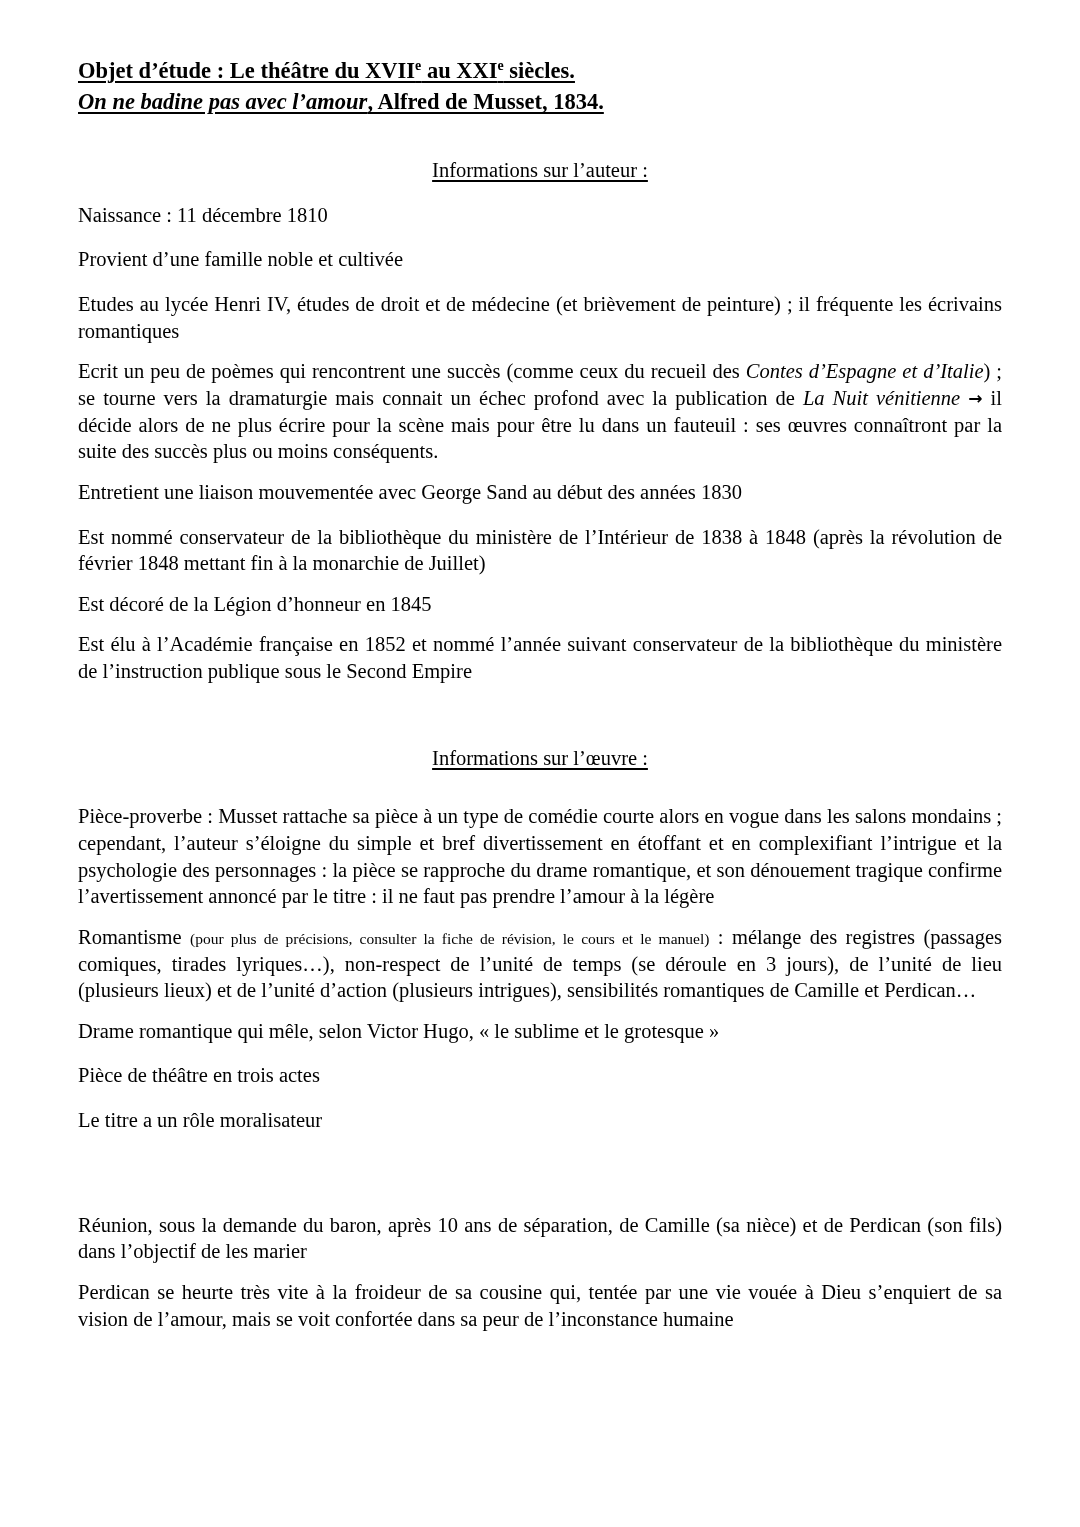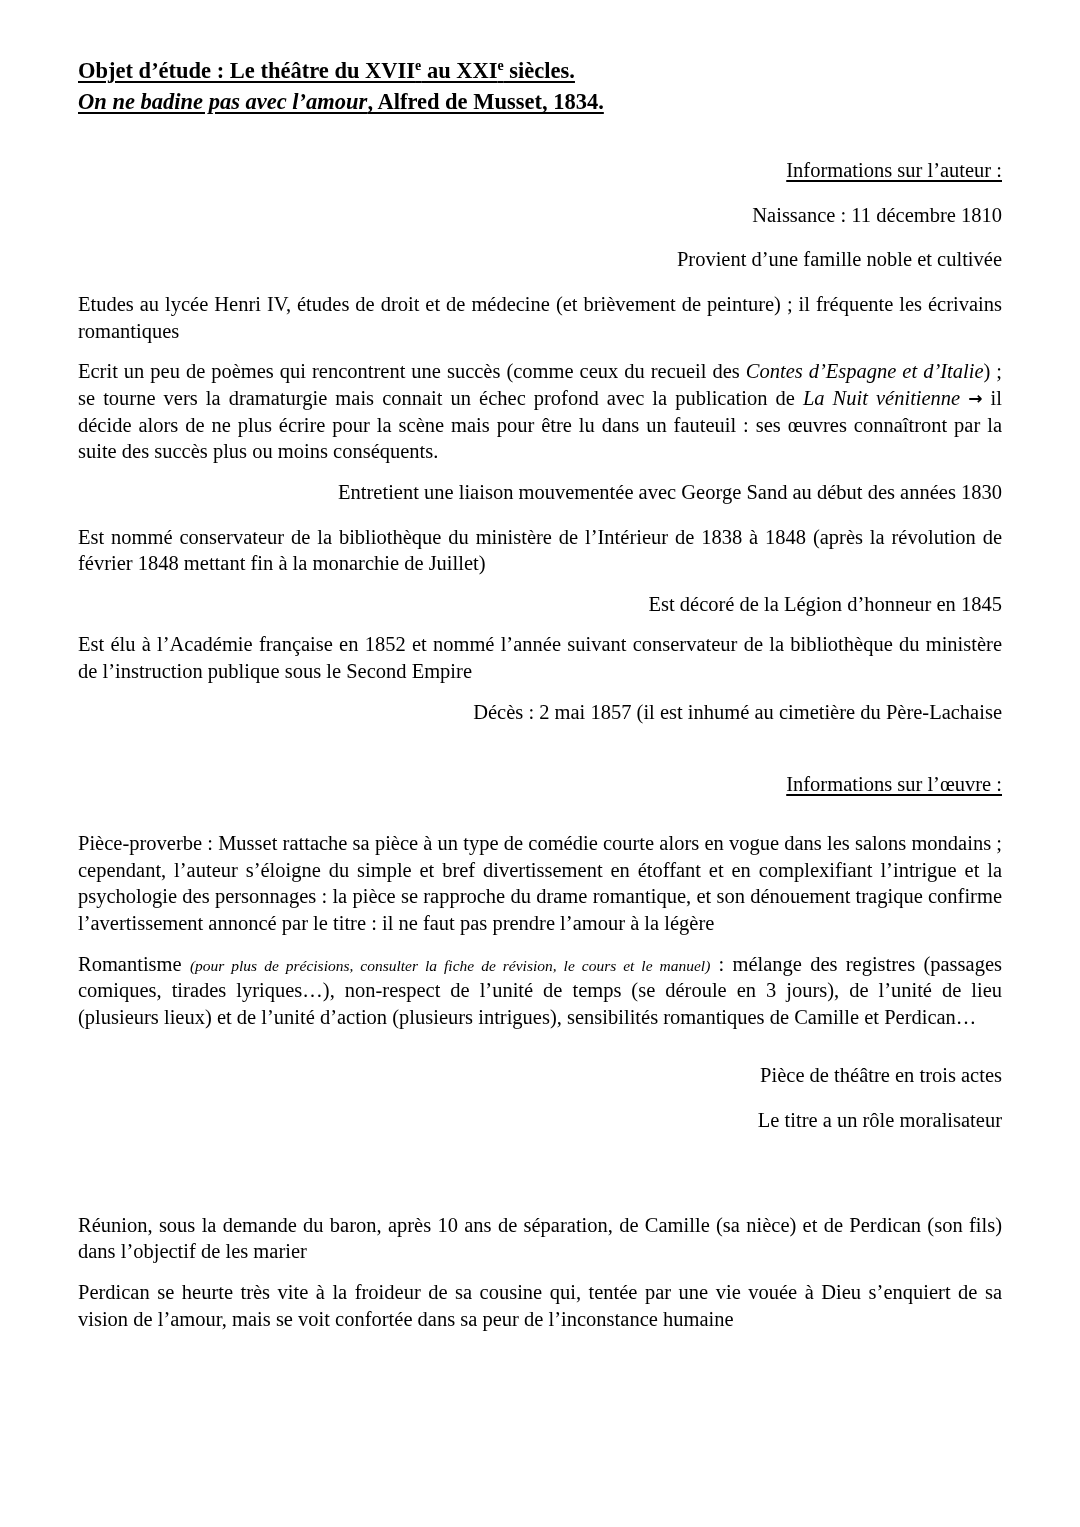--- a/index.html
+++ b/index.html
@@ -45,44 +45,43 @@
     font-style: italic;
   }
   sup {
     font-size: 0.62em;
     vertical-align: super;
     line-height: 0;
   }
 
   
   .section-head {
-    text-align: right;
+    text-align: center;
     margin: 0;
     text-decoration: underline;
     text-underline-offset: 3px;
     white-space: nowrap;
   }
 
   
   p.para {
     margin: 0;
     text-align: justify;
     text-justify: inter-word;
   }
   p.para.ragged {
-    text-align: right;
+    text-align: left;
   }
   .gap-s  { height: 14px; }
   .gap-m  { height: 18px; }
   .gap-xl { height: 46px; }
   .gap-title { height: 40px; }
 
   .i { font-style: italic; }
   .small-i {
-    font-style: italic;
     font-size: 15.5px;
   }
   .arrow {
     font-family: "DejaVu Sans", sans-serif;
     font-weight: bold;
     font-size: 17px;
     display: inline-block;
     transform: translateY(-1px);
   }
 </style>
@@ -118,35 +117,35 @@
   <div class="gap-m"></div>
   <p class="para">Est nommé conservateur de la bibliothèque du ministère de l’Intérieur de 1838 à 1848 (après la révolution de février 1848 mettant fin à la monarchie de Juillet)</p>
 
   <div class="gap-s"></div>
   <p class="para ragged">Est décoré de la Légion d’honneur en 1845</p>
 
   <div class="gap-s"></div>
   <p class="para">Est élu à l’Académie française en 1852 et nommé l’année suivant conservateur de la bibliothèque du ministère de l’instruction publique sous le Second Empire</p>
 
   <div class="gap-s"></div>
-  <p class="para ragged">Décès : 2 mai 1857 (il est inhumé au cimetière du Père-Lachaise</p>
 
   <div class="gap-xl"></div>
 
   <div class="section-head">Informations sur l’œuvre :</div>
 
   <div class="gap-m"></div>
 
   <div class="gap-s"></div>
   <p class="para">Pièce-proverbe : Musset rattache sa pièce à un type de comédie courte alors en vogue dans les salons mondains ; cependant, l’auteur s’éloigne du simple et bref divertissement en étoffant et en complexifiant l’intrigue et la psychologie des personnages : la pièce se rapproche du drame romantique, et son dénouement tragique confirme l’avertissement annoncé par le titre : il ne faut pas prendre l’amour à la légère</p>
 
   <div class="gap-s"></div>
   <p class="para"><span>Romantisme </span><span class="small-i">(pour plus de précisions, consulter la fiche de révision, le cours et le manuel)</span><span> : mélange des registres (passages comiques, tirades lyriques…), non-respect de l’unité de temps (se déroule en 3 jours), de l’unité de lieu (plusieurs lieux) et de l’unité d’action (plusieurs intrigues), sensibilités romantiques de Camille et Perdican…</span></p>
 
   <div class="gap-s"></div>
+  <p class="para ragged">Drame romantique qui mêle, selon Victor Hugo, « le sublime et le grotesque »</p>
 
   <div class="gap-m"></div>
   <p class="para ragged">Pièce de théâtre en trois actes</p>
 
   <div class="gap-m"></div>
   <p class="para ragged">Le titre a un rôle moralisateur</p>
 
   <div class="gap-xl"></div>
 
 

